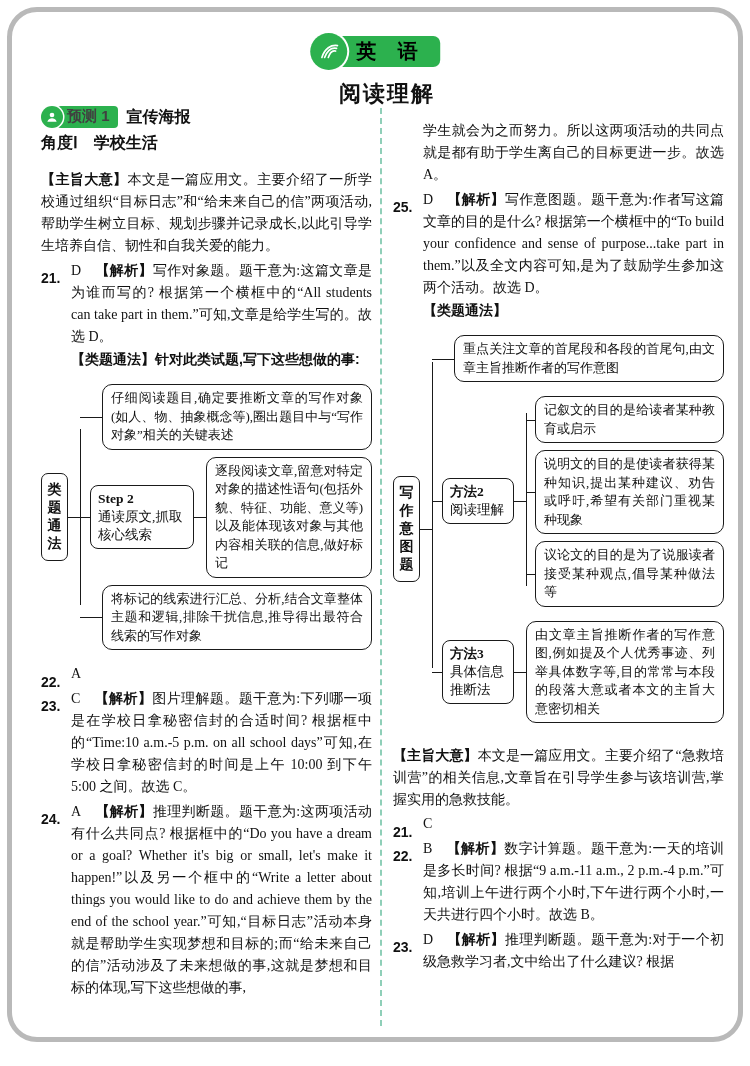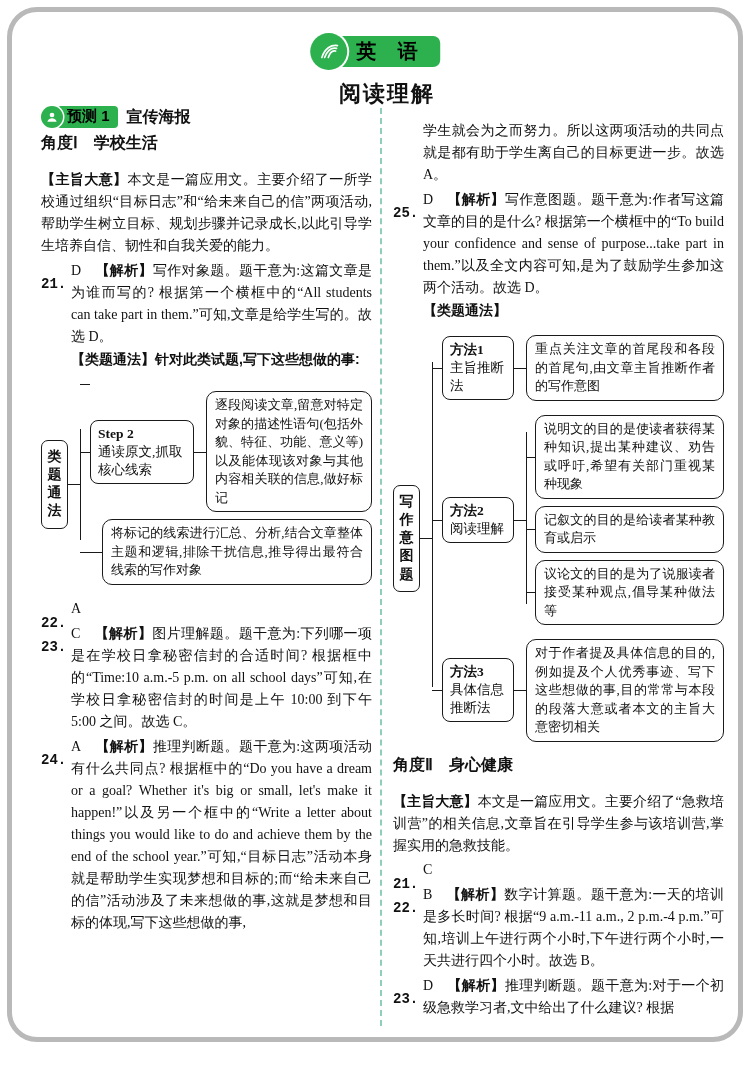--- a/index.html
+++ b/index.html
@@ -25,34 +25,34 @@
 
   .col { position:absolute; top:94px; width:331px; }
   .col-left  { left:29px; }
   .col-right { left:381px; }
 
   
   .predict-row { display:flex; align-items:center; margin-bottom:5px; }
   .predict-icon { width:22px; height:22px; border-radius:50%; background:#2cb14e; margin-right:-6px;
                   z-index:1; display:flex; align-items:center; justify-content:center;
                   box-shadow:0 0 0 1.5px #fff; }
-  .predict-pill { background:#2cb14e; color:#000000; border-radius:4px; padding:1px 8px 2px 10px;
+  .predict-pill { background:#2cb14e; color:#404040; border-radius:4px; padding:1px 8px 2px 10px;
                   font-family:"Liberation Sans","DejaVu Sans",sans-serif; font-weight:700;
                   font-size:15px; line-height:1.25; }
   .predict-title { margin-left:9px; font-family:"Liberation Sans","DejaVu Sans",sans-serif;
                    font-weight:700; font-size:16px; }
 
   .angle-heading { text-align:left; font-family:Liberation Serif, serif;
                    font-weight:700; font-size:16px; margin:3px 0 6px 0; }
 
   .para { font-size:14px; line-height:22px; text-align:justify; }
   .tag  { font-family:"Liberation Sans","DejaVu Sans",sans-serif; font-weight:700; }
 
   .q { position:relative; padding-left:30px; font-size:14px; line-height:22px; text-align:justify; }
-  .qnum { position:absolute; left:0; top:14px; font-family:Liberation Mono, monospace;
+  .qnum { position:absolute; left:0; top:8px; font-family:Liberation Sans, sans-serif;
           font-weight:700; }
   .qans { margin-right:14px; }
 
   
   .fc { display:flex; align-items:center; margin:6px 0 6px 0; }
   .fc-root { flex-shrink:0; border:1.6px solid #1a1a1a; border-radius:7px; padding:7px 5px;
              display:flex; align-items:center; justify-content:center; }
   .fc-root span { display:block; width:15px; word-break:break-all; text-align:center;
                   font-weight:700; font-size:14px; line-height:1.3; }
   .fc-stub { width:12px; flex-shrink:0; border-top:1.6px solid #1a1a1a; height:0; }
@@ -125,20 +125,21 @@
         <div><b class="tag">【类题通法】</b><b class="tag">针对此类试题,写下这些想做的事:</b></div>
       </div>
 
       <div class="fc">
         <div class="fc-root">
           <span>类题通法</span>
         </div>
         <div class="fc-stub"></div>
         <div class="fc-body">
           <div class="fc-row">
+            <div class="fc-desc">仔细阅读题目,确定要推断文章的写作对象(如人、物、抽象概念等),圈出题目中与“写作对象”相关的关键表述</div>
           </div>
           <div class="fc-row">
             <div class="fc-step">
               <b>Step 2</b>
               <span>通读原文,抓取核心线索</span>
             </div>
             <div class="fc-desc">逐段阅读文章,留意对特定对象的描述性语句(包括外貌、特征、功能、意义等)以及能体现该对象与其他内容相关联的信息,做好标记</div>
           </div>
           <div class="fc-row">
             <div class="fc-desc">将标记的线索进行汇总、分析,结合文章整体主题和逻辑,排除干扰信息,推导得出最符合线索的写作对象</div>
@@ -170,51 +171,46 @@
       </div>
 
       <div class="fc">
         <div class="fc-root">
           <span>写作意图题</span>
         </div>
         <div class="fc-stub"></div>
         <div class="fc-body meth">
 
           <div class="fc-row">
-            <div class="fc-step small">
-              <b>方法1</b>
-              <span>主旨推断法</span>
-            </div>
             <div class="fc-desc">重点关注文章的首尾段和各段的首尾句,由文章主旨推断作者的写作意图</div>
           </div>
 
           <div class="fc-row">
             <div class="fc-step small">
               <b>方法2</b>
               <span>阅读理解</span>
             </div>
             <div class="fc-sub">
+              <div class="fc-desc">记叙文的目的是给读者某种教育或启示</div>
               <div class="fc-desc">说明文的目的是使读者获得某种知识,提出某种建议、劝告或呼吁,希望有关部门重视某种现象</div>
-              <div class="fc-desc">记叙文的目的是给读者某种教育或启示</div>
               <div class="fc-desc">议论文的目的是为了说服读者接受某种观点,倡导某种做法等</div>
             </div>
           </div>
 
           <div class="fc-row">
             <div class="fc-step small">
               <b>方法3</b>
               <span>具体信息推断法</span>
             </div>
-            <div class="fc-desc">对于作者提及具体信息的目的,例如提及个人优秀事迹、写下这些想做的事,目的常常与本段的段落大意或者本文的主旨大意密切相关</div>
-          </div>
-
-        </div>
-      </div>
-
-      <div class="angle-heading">角度Ⅱ　身心健康</div>
+            <div class="fc-desc">由文章主旨推断作者的写作意图,例如提及个人优秀事迹、列举具体数字等,目的常常与本段的段落大意或者本文的主旨大意密切相关</div>
+          </div>
+
+        </div>
+      </div>
+
 
       <p class="para mb2"><b class="tag">【主旨大意】</b><span>本文是一篇应用文。主要介绍了“急救培训营”的相关信息,文章旨在引导学生参与该培训营,掌握实用的急救技能。</span></p>
 
       <div class="q mb2">
         <span class="qnum">21.</span><span class="qans">C</span>
       </div>
 
       <div class="q mb2">
         <span class="qnum">22.</span><span class="qans">B</span><b class="tag">【解析】</b><span>数字计算题。题干意为:一天的培训是多长时间? 根据“9 a.m.-11 a.m., 2 p.m.-4 p.m.”可知,培训上午进行两个小时,下午进行两个小时,一天共进行四个小时。故选 B。</span>
       </div>

